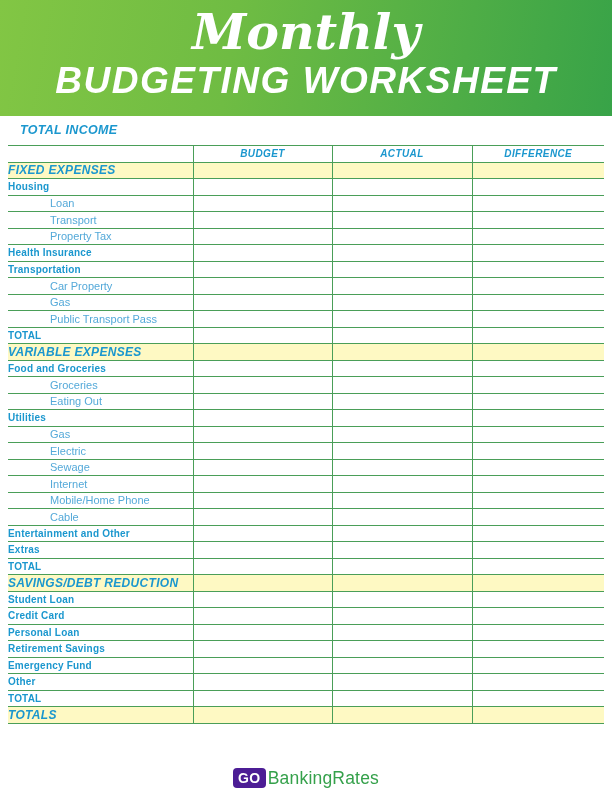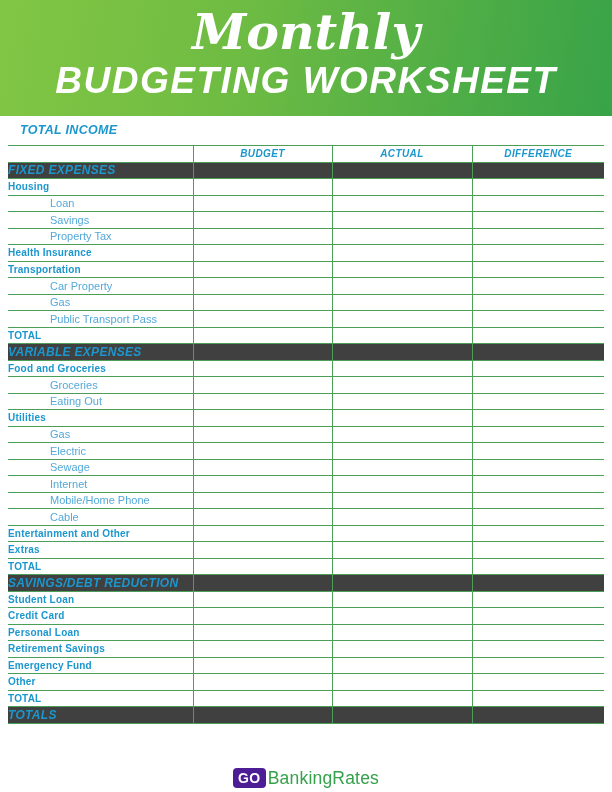--- a/index.html
+++ b/index.html
@@ -55,21 +55,21 @@
     overflow:hidden; white-space:nowrap;
   }
   td.value, th.value { border-left:1px solid #4a9e58; }
   th.value {
     color:#1b97ce; font-style:italic; font-weight:bold;
     font-size:10px; letter-spacing:0.4px;
     vertical-align:middle;
     background:#ffffff;
   }
   td.label-cell { padding-left:12px; vertical-align:middle; }
-  tr.section td { background:#404040; }
+  tr.section td { background:#fef9c3; }
   tr.section td.label-cell {
     color:#1b97ce; font-weight:bold; font-style:italic;
     font-size:12px; letter-spacing:0.3px;
   }
   tr.bold td.label-cell {
     color:#1b97ce; font-weight:bold;
     font-size:10px; letter-spacing:0.2px;
   }
   tr.sub td.label-cell {
     color:#54a9d9; font-weight:normal;
@@ -134,21 +134,21 @@
           <td class="value"></td>
           <td class="value"></td>
         </tr>
         <tr class="sub">
           <td class="label-cell">Loan</td>
           <td class="value"></td>
           <td class="value"></td>
           <td class="value"></td>
         </tr>
         <tr class="sub">
-          <td class="label-cell">Savings</td>
+          <td class="label-cell">Transport</td>
           <td class="value"></td>
           <td class="value"></td>
           <td class="value"></td>
         </tr>
         <tr class="sub">
           <td class="label-cell">Property Tax</td>
           <td class="value"></td>
           <td class="value"></td>
           <td class="value"></td>
         </tr>

